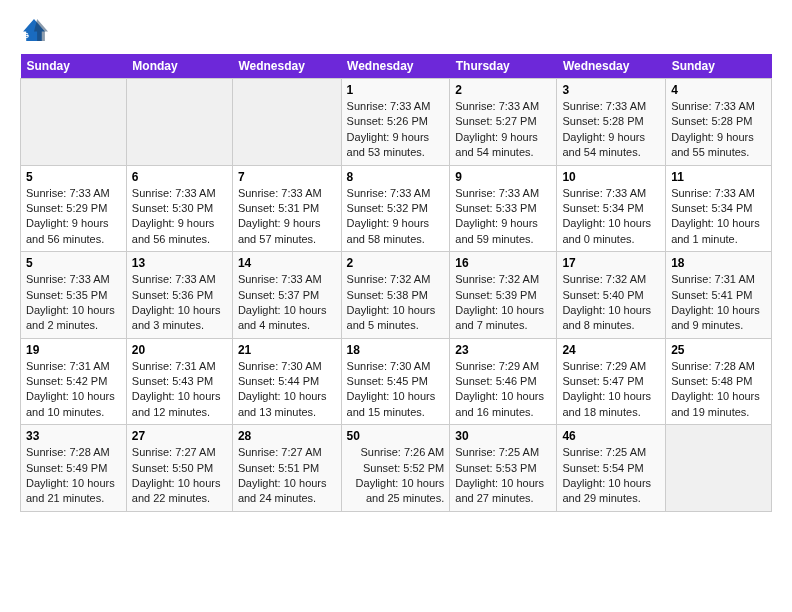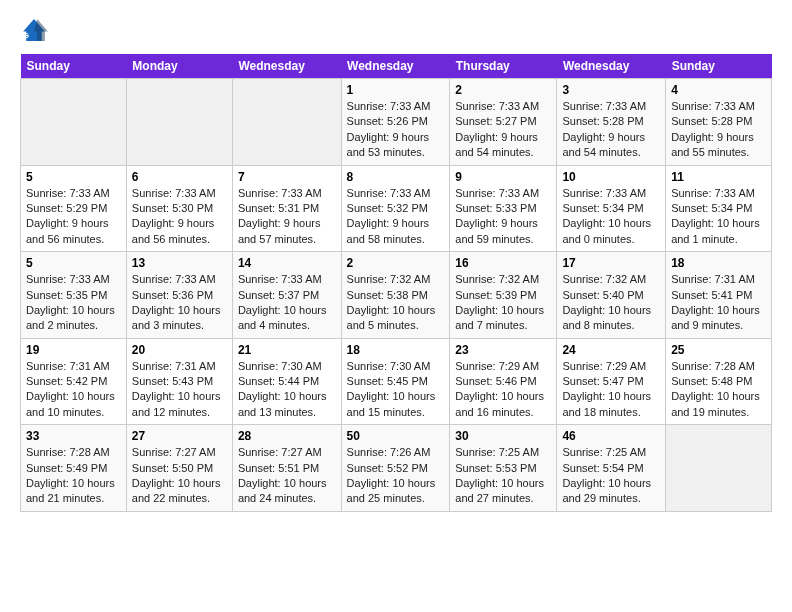--- a/index.html
+++ b/index.html
@@ -324,21 +324,21 @@
           </td>
           <td>
             <span class="day-num">28</span>
             <div class="day-info" style="white-space: pre-line;">Sunrise: 7:27 AM
 Sunset: 5:51 PM
 Daylight: 10 hours
 and 24 minutes.</div>
           </td>
           <td>
             <span class="day-num">50</span>
-            <div class="day-info" style="white-space: pre-line;">Sunrise: 7:26 AM
+            <div class="day-info" style="white-space: pre-line; text-align: right;">Sunrise: 7:26 AM
 Sunset: 5:52 PM
 Daylight: 10 hours
 and 25 minutes.</div>
           </td>
           <td>
             <span class="day-num">30</span>
             <div class="day-info" style="white-space: pre-line;">Sunrise: 7:25 AM
 Sunset: 5:53 PM
 Daylight: 10 hours
 and 27 minutes.</div>

